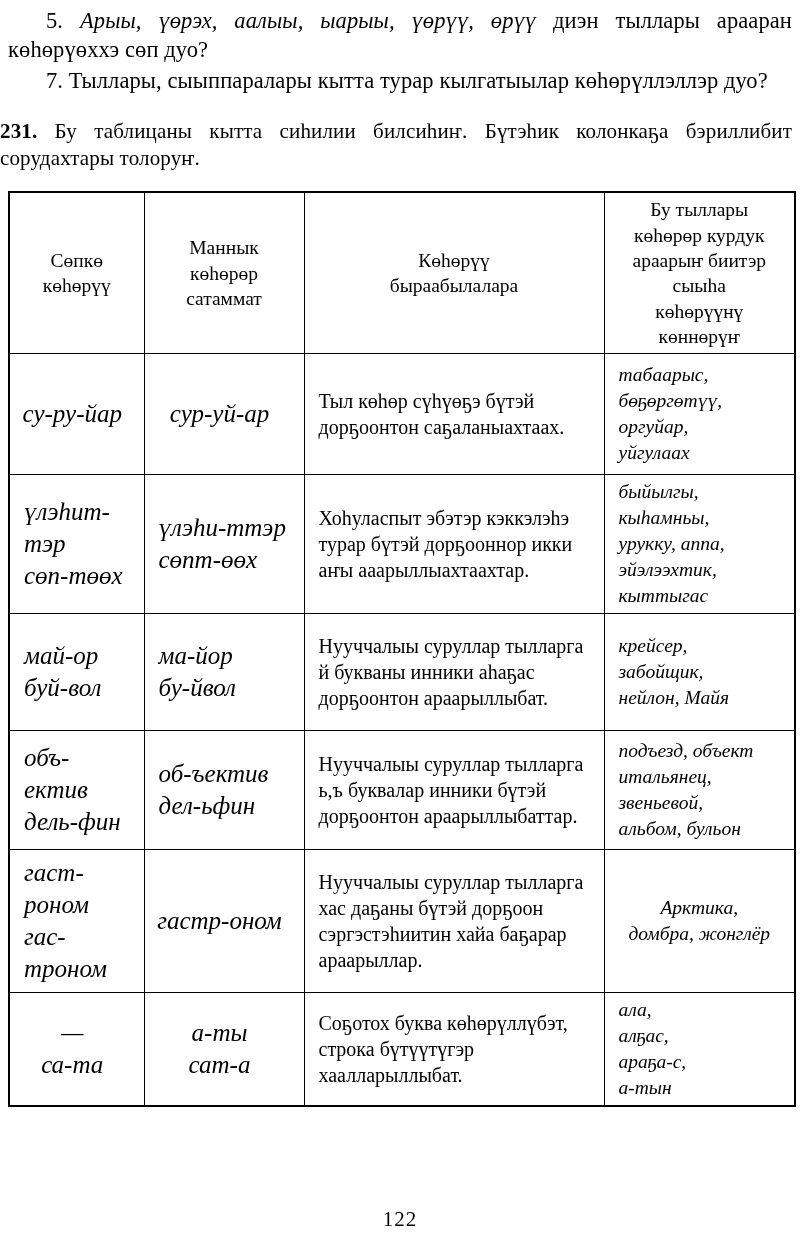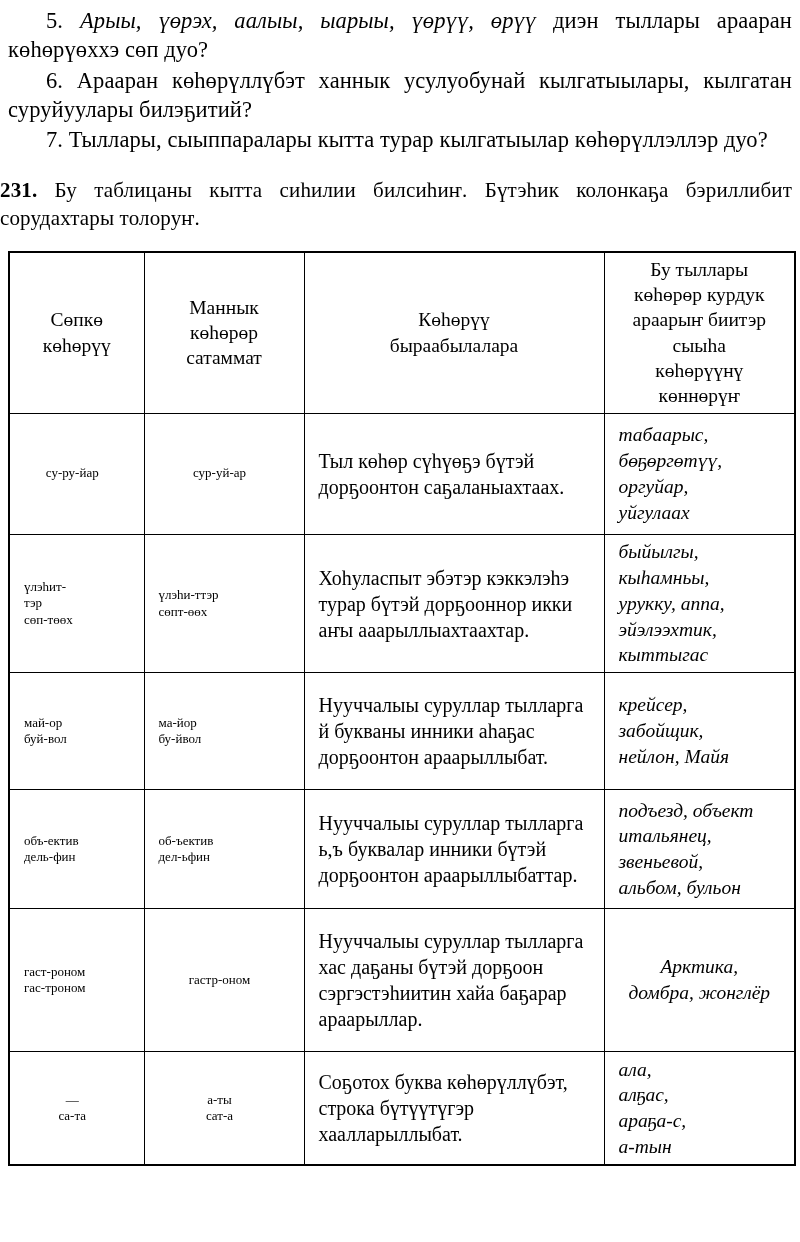--- a/index.html
+++ b/index.html
@@ -80,21 +80,22 @@
   thead td {
     text-align: center;
     font-size: 19.5px;
     line-height: 1.30;
     padding-top: 10px;
     padding-bottom: 10px;
   }
   .hdr-cell { white-space: pre-line; }
 
   td.c-word {
-    font-size: 13px;
+    font-style: italic;
+    font-size: 25px;
     line-height: 1.28;
     text-align: left;
     white-space: pre-line;
     padding-left: 8px;
   }
   td.c-word.centered {
     text-align: center;
     padding-left: 5px;
   }
   td.c-rule {
@@ -141,24 +142,20 @@
 
 <div class="page">
 
   <div class="questions">
 
     <p class="q-para">
       <span class="q-num">5.</span>
       <span class="ital">Арыы, үөрэх, аалыы, ыарыы, үөрүү, өрүү</span><span> диэн тыллары арааран көһөрүөххэ сөп дуо?</span>
     </p>
 
-    <p class="q-para">
-      <span class="q-num">6.</span>
-      <span>Арааран көһөрүллүбэт ханнык усулуобунай кылгатыылары, кылгатан суруйуулары билэҕитий?</span>
-    </p>
 
     <p class="q-para">
       <span class="q-num">7.</span>
       <span>Тыллары, сыыппаралары кытта турар кылгатыылар көһөрүллэллэр дуо?</span>
     </p>
 
   </div>
 
   <p class="exercise-intro">
     <span class="ex-num">231.</span>
@@ -269,14 +266,15 @@
           <td class="c-examples">ала,
 алҕас,
 араҕа-с,
 а-тын</td>
         </tr>
 
       </tbody>
     </table>
   </div>
 
+  <div class="page-number">122</div>
 
 </div>
 
 </body></html>

